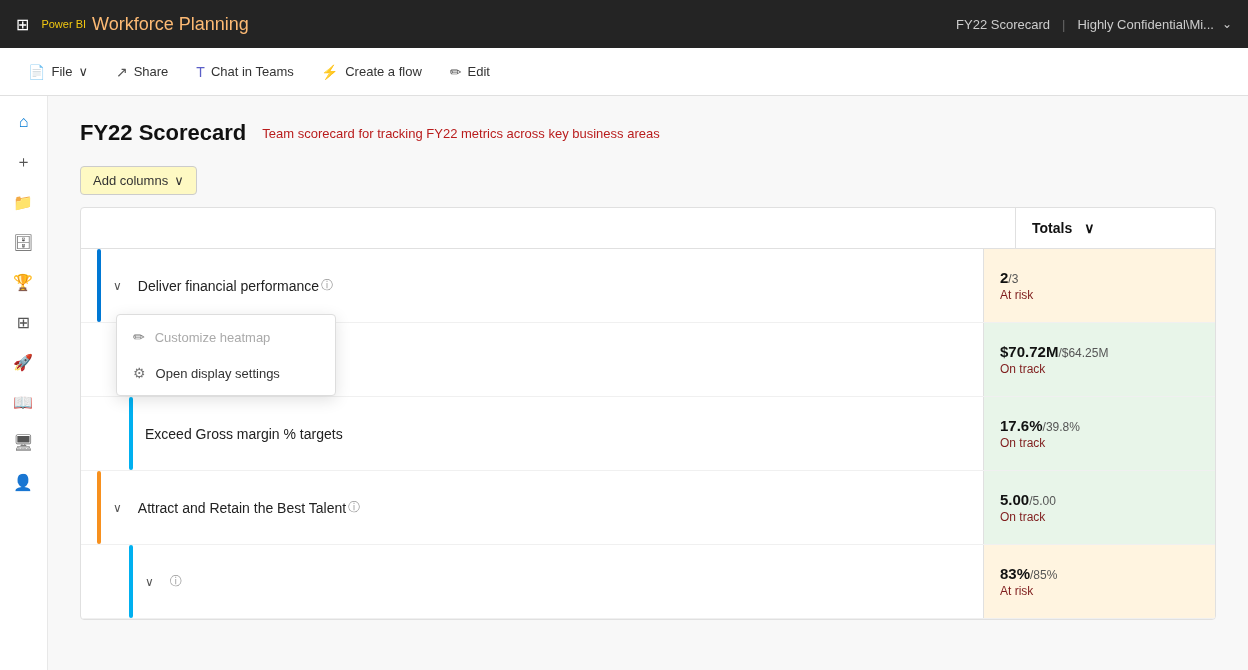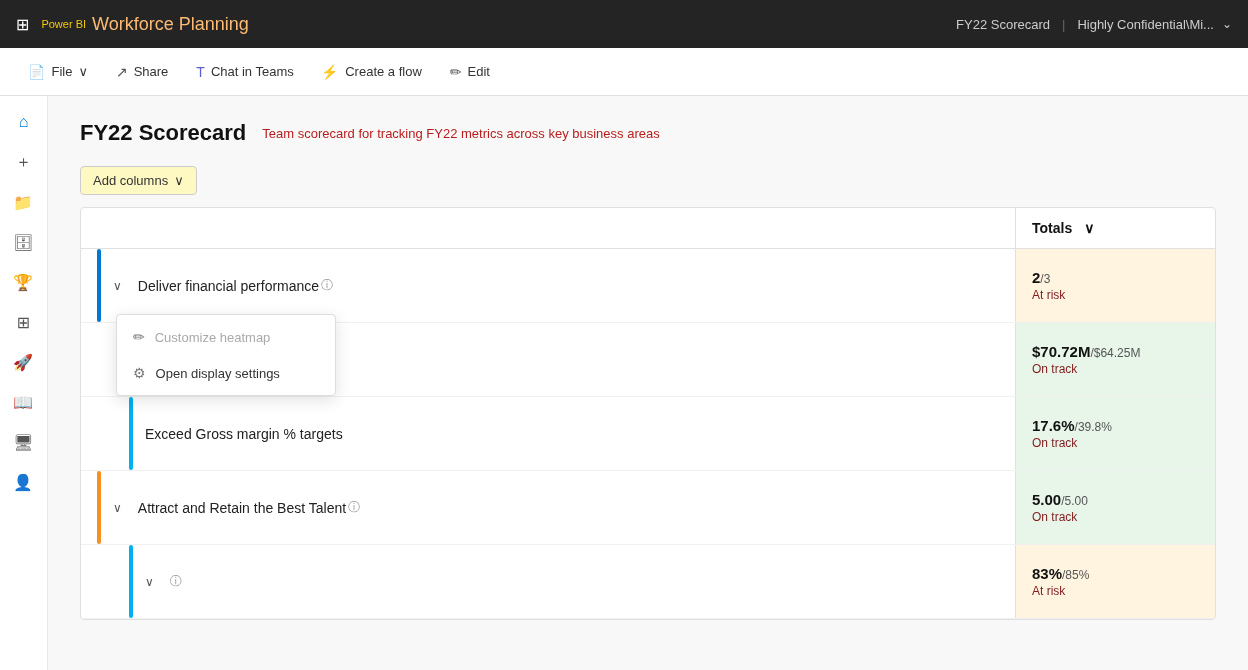--- a/index.html
+++ b/index.html
@@ -251,21 +251,21 @@
       display: flex;
       align-items: flex-end;
       gap: 2px;
     }
     .row-info-icon {
       font-size: 12px;
       color: #999;
     }
 
     .scorecard-cell {
-      width: 200px;
+      width: 232px;
       padding: 20px 16px;
       border-left: 1px solid #e0e0e0;
       display: flex;
       flex-direction: column;
       justify-content: center;
     }
     .cell-value {
       font-size: 15px;
       font-weight: 600;
       color: #111;

